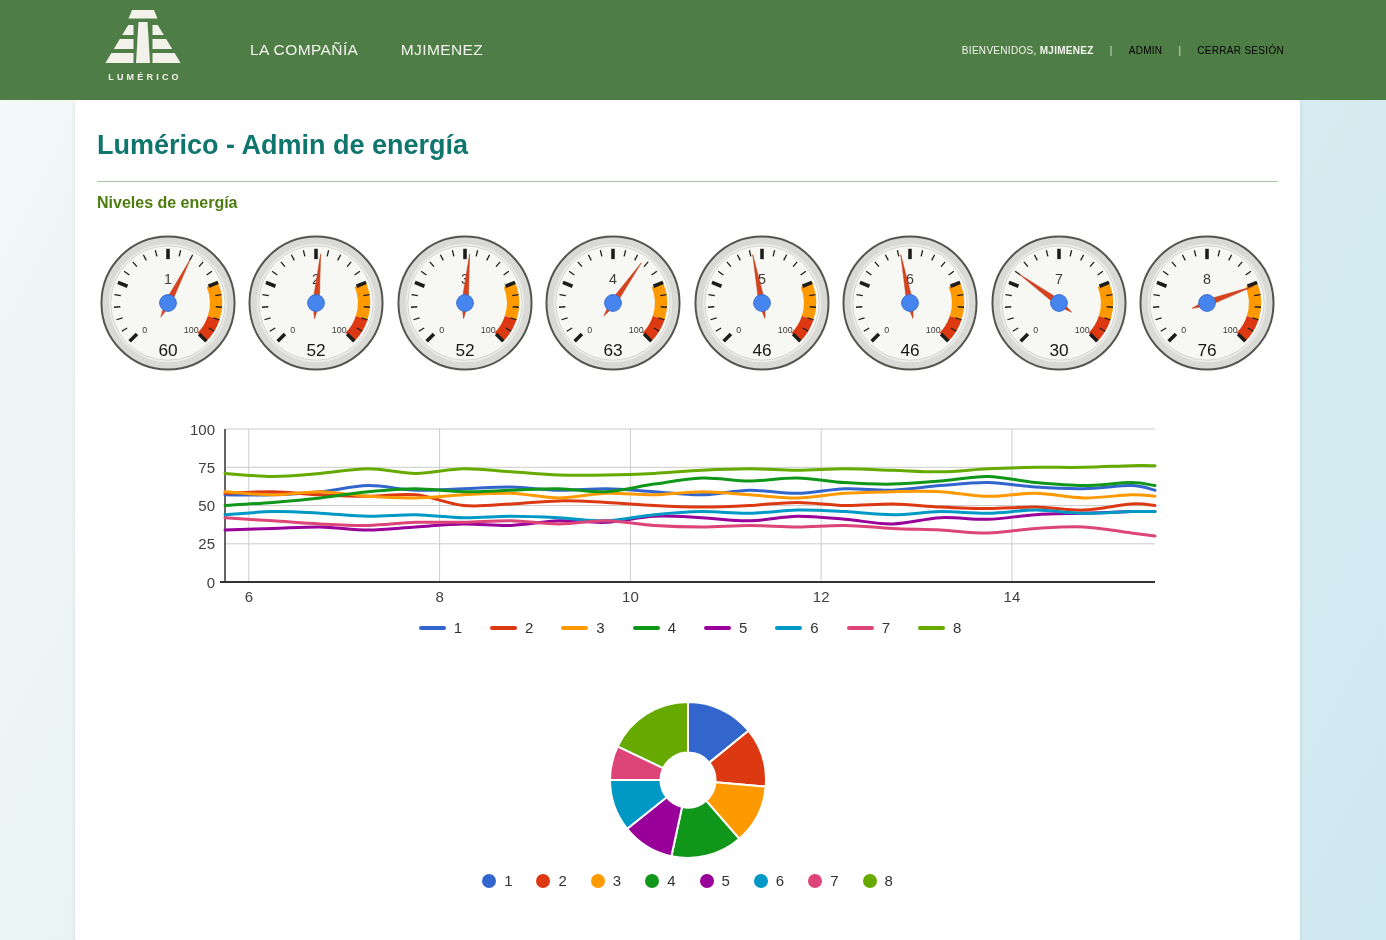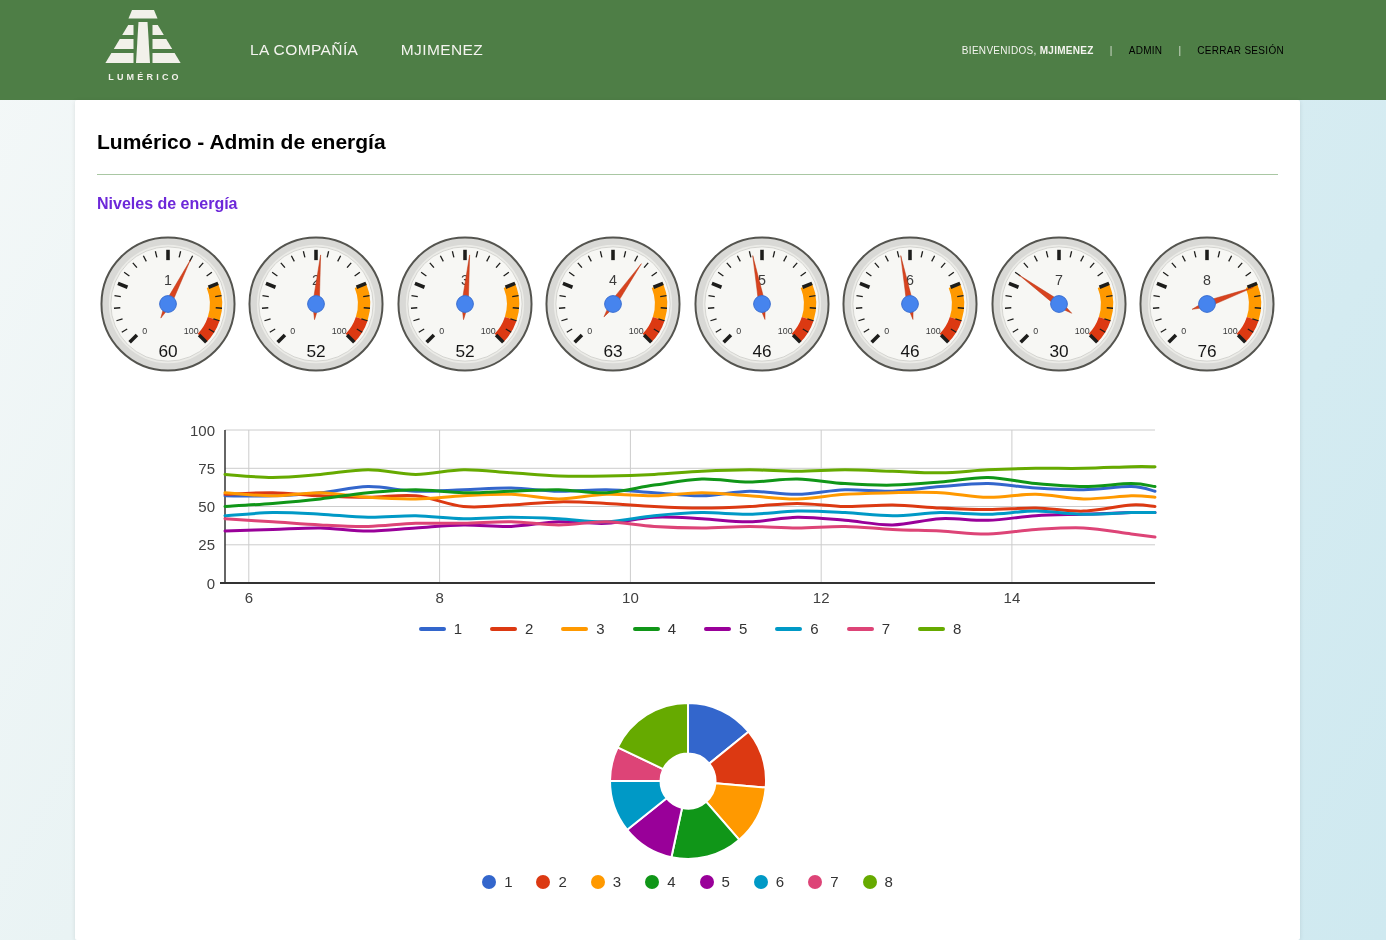--- a/index.html
+++ b/index.html
@@ -26,23 +26,23 @@
   .userbar a { color:#000000; text-decoration:none; white-space:nowrap; }
   .userbar .welcome b { font-weight:bold; }
   .userbar .sep { margin:0 16px; opacity:.8; }
 
   
   .card {
     width:1225px; margin-left:75px; background:#ffffff;
     min-height:840px; padding:26px 22px 40px;
     border-radius:2px; box-shadow:0 1px 4px rgba(0,0,0,.10);
   }
-  .page-title { margin:4px 0 0; font-size:21px; font-weight:bold; color:#000000; }
+  .page-title { margin:4px 0 0; font-size:27px; font-weight:bold; color:#0f766e; }
   .divider { border:none; border-top:1px solid #a9c7a3; margin:20px 0 0; }
-  .section-h { margin:20px 0 0; font-size:16px; font-weight:bold; color:#6d28d9; }
+  .section-h { margin:12px 0 0; font-size:16px; font-weight:bold; color:#4d7c0f; }
 
   
   #gauges { display:flex; justify-content:space-between; margin-top:22px; padding:0 2px; }
 
   
   #linechart { margin:45px 0 0 80px; }
   #lineLegend {
     width:930px; margin:6px 0 0 128px;
     display:flex; justify-content:center; align-items:center; gap:28px;
   }

